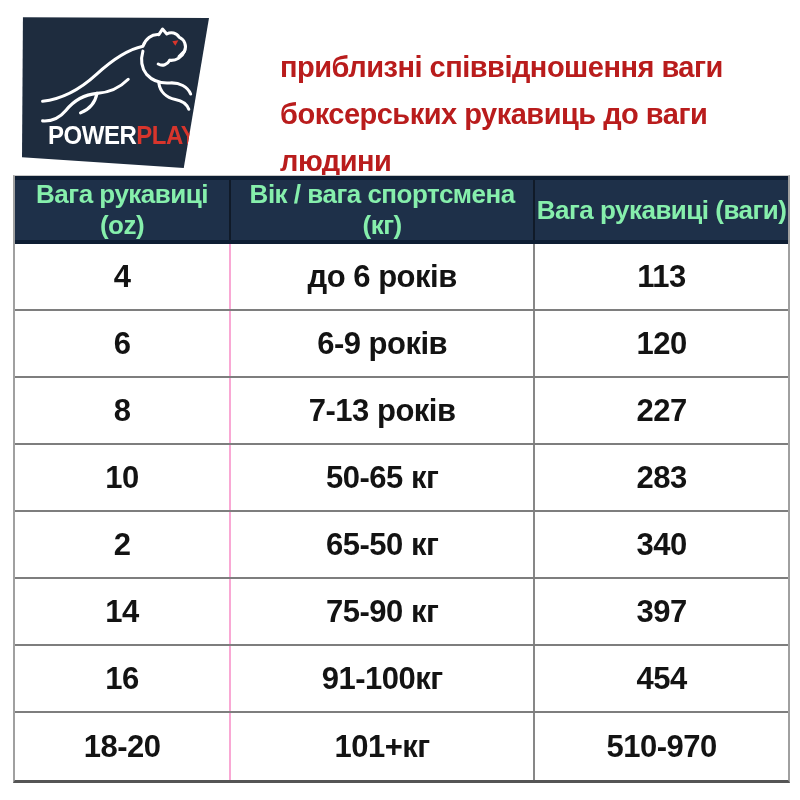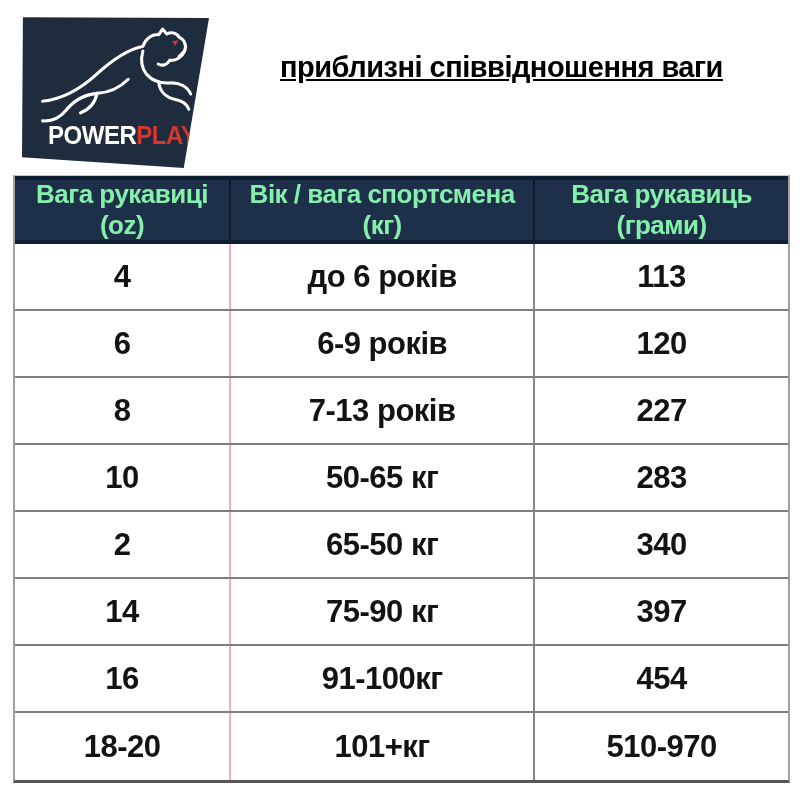--- a/index.html
+++ b/index.html
@@ -18,23 +18,22 @@
     font-size:25px;font-weight:800;letter-spacing:-0.5px;white-space:nowrap;
     transform:scaleX(0.96);transform-origin:left center;
   }
   .wm-power{color:#ffffff;}
   .wm-play{color:#d8352c;}
   .wm-reg{color:#ffffff;font-size:11px;vertical-align:top;line-height:14px;}
 
   
   .title{
     position:absolute;left:280px;top:44px;
-    font-size:29px;font-weight:700;color:#000000;line-height:47px;
+    font-size:29px;font-weight:700;color:#b91c1c;line-height:47px;
     letter-spacing:-0.5px;
-    text-decoration:underline;
   }
 
   
   .tbl{
     position:absolute;left:13px;top:175px;width:777px;
     border-left:2px solid #a0a0a0;border-right:2px solid #a0a0a0;
     border-top:1px solid #c8c8c8;border-bottom:3px solid #555555;
     box-sizing:border-box;background:#ffffff;
   }
   .thead{
@@ -83,27 +82,28 @@
       </g>
       <polygon points="222,30 232,28 227,37" fill="#d8352c"></polygon>
     </svg>
     <div class="wordmark">
       <span class="wm-power">POWER</span><span class="wm-play">PLAY</span><span class="wm-reg">®</span>
     </div>
   </div>
 
   <div class="title">
     <div>приблизні співвідношення ваги</div>
+    <div>боксерських рукавиць до ваги людини</div>
   </div>
 
   <div class="tbl">
     <div class="thead">
       <div class="th c1">Вага рукавиці (oz)</div>
       <div class="th c2">Вік / вага спортсмена (кг)</div>
-      <div class="th c3">Вага рукавиць (грами)</div>
+      <div class="th c3">Вага рукавиці (ваги)</div>
     </div>
 
     <div class="trow">
       <div class="td c1">4</div>
       <div class="td c2">до 6 років</div>
       <div class="td c3">113</div>
     </div>
     <div class="trow">
       <div class="td c1">6</div>
       <div class="td c2">6-9 років</div>

